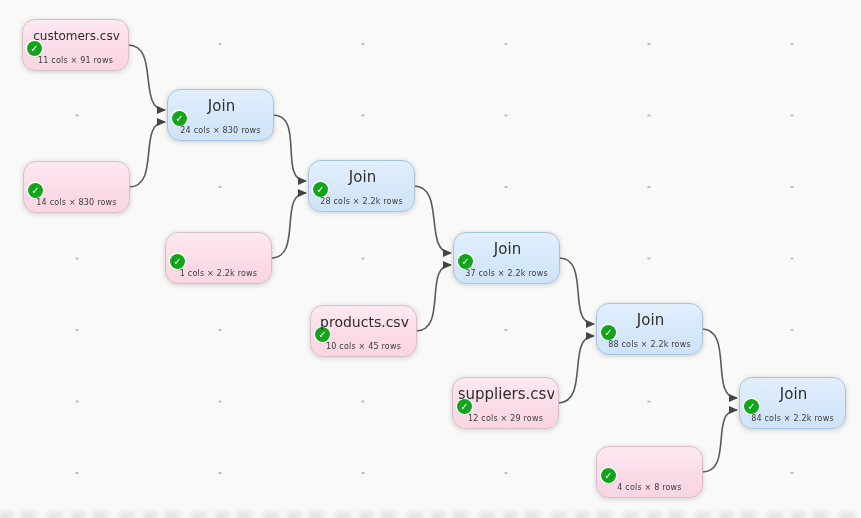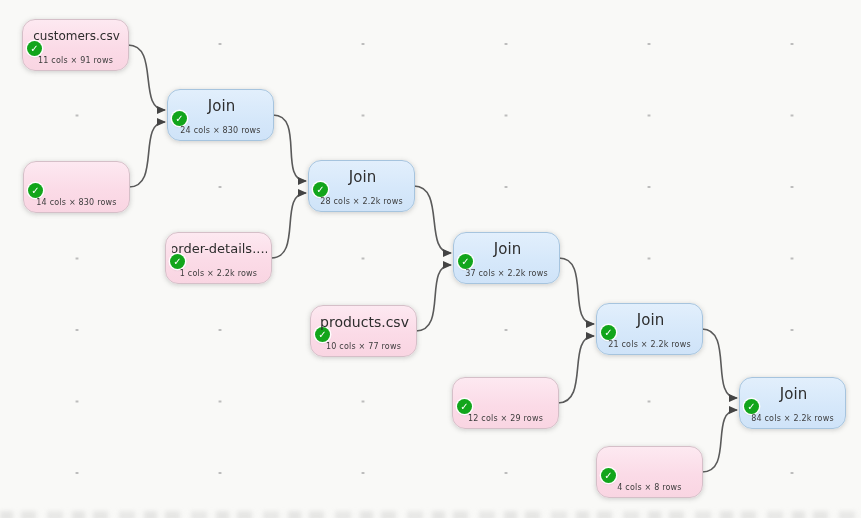--- a/index.html
+++ b/index.html
@@ -94,30 +94,30 @@
         <span class="badge" style="background: rgb(18, 165, 27);">✓</span>
         <div class="node-title" style="font-size: 12px;">customers.csv</div>
         <div class="node-stats">11 cols × 91 rows</div>
       </div>
       <div class="node source" style="left: 23px; top: 161px;">
         <span class="badge" style="background: rgb(18, 165, 27);">✓</span>
         <div class="node-stats">14 cols × 830 rows</div>
       </div>
       <div class="node source" style="left: 165px; top: 232px;">
         <span class="badge" style="background: rgb(18, 165, 27);">✓</span>
-        <div class="node-title" style="font-size: 13px;">order-details....</div>
         <div class="node-stats">1 cols × 2.2k rows</div>
       </div>
       <div class="node source" style="left: 310px; top: 305px;">
         <span class="badge" style="background: rgb(18, 165, 27);">✓</span>
         <div class="node-title" style="font-size: 14px;">products.csv</div>
-        <div class="node-stats">10 cols × 77 rows</div>
+        <div class="node-stats">10 cols × 45 rows</div>
       </div>
       <div class="node source" style="left: 452px; top: 377px;">
         <span class="badge" style="background: rgb(18, 165, 27);">✓</span>
+        <div class="node-title" style="font-size: 15px;">suppliers.csv</div>
         <div class="node-stats">12 cols × 29 rows</div>
       </div>
       <div class="node source" style="left: 596px; top: 446px;">
         <span class="badge" style="background: rgb(18, 165, 27);">✓</span>
         <div class="node-stats">4 cols × 8 rows</div>
       </div>
       <div class="node transform" style="left: 167px; top: 89px;">
         <span class="badge" style="background: rgb(18, 165, 27);">✓</span>
         <div class="node-title" style="font-size: 15px;">Join</div>
         <div class="node-stats">24 cols × 830 rows</div>
@@ -128,21 +128,21 @@
         <div class="node-stats">28 cols × 2.2k rows</div>
       </div>
       <div class="node transform" style="left: 453px; top: 232px;">
         <span class="badge" style="background: rgb(18, 165, 27);">✓</span>
         <div class="node-title" style="font-size: 15px;">Join</div>
         <div class="node-stats">37 cols × 2.2k rows</div>
       </div>
       <div class="node transform" style="left: 596px; top: 303px;">
         <span class="badge" style="background: rgb(18, 165, 27);">✓</span>
         <div class="node-title" style="font-size: 15px;">Join</div>
-        <div class="node-stats">21 cols × 2.2k rows</div>
+        <div class="node-stats">88 cols × 2.2k rows</div>
       </div>
       <div class="node transform" style="left: 739px; top: 377px;">
         <span class="badge" style="background: rgb(18, 165, 27);">✓</span>
         <div class="node-title" style="font-size: 15px;">Join</div>
         <div class="node-stats">84 cols × 2.2k rows</div>
       </div>
     </div>
   <div class="bottom-artifact"></div>
 </div>
 

